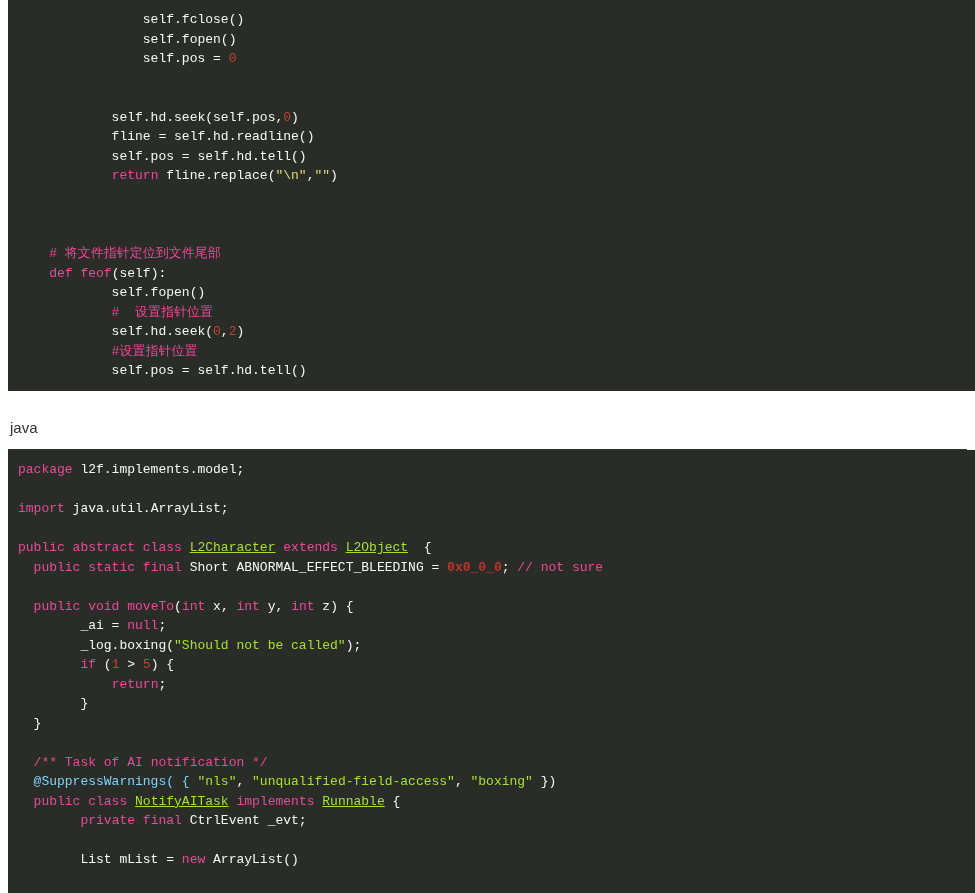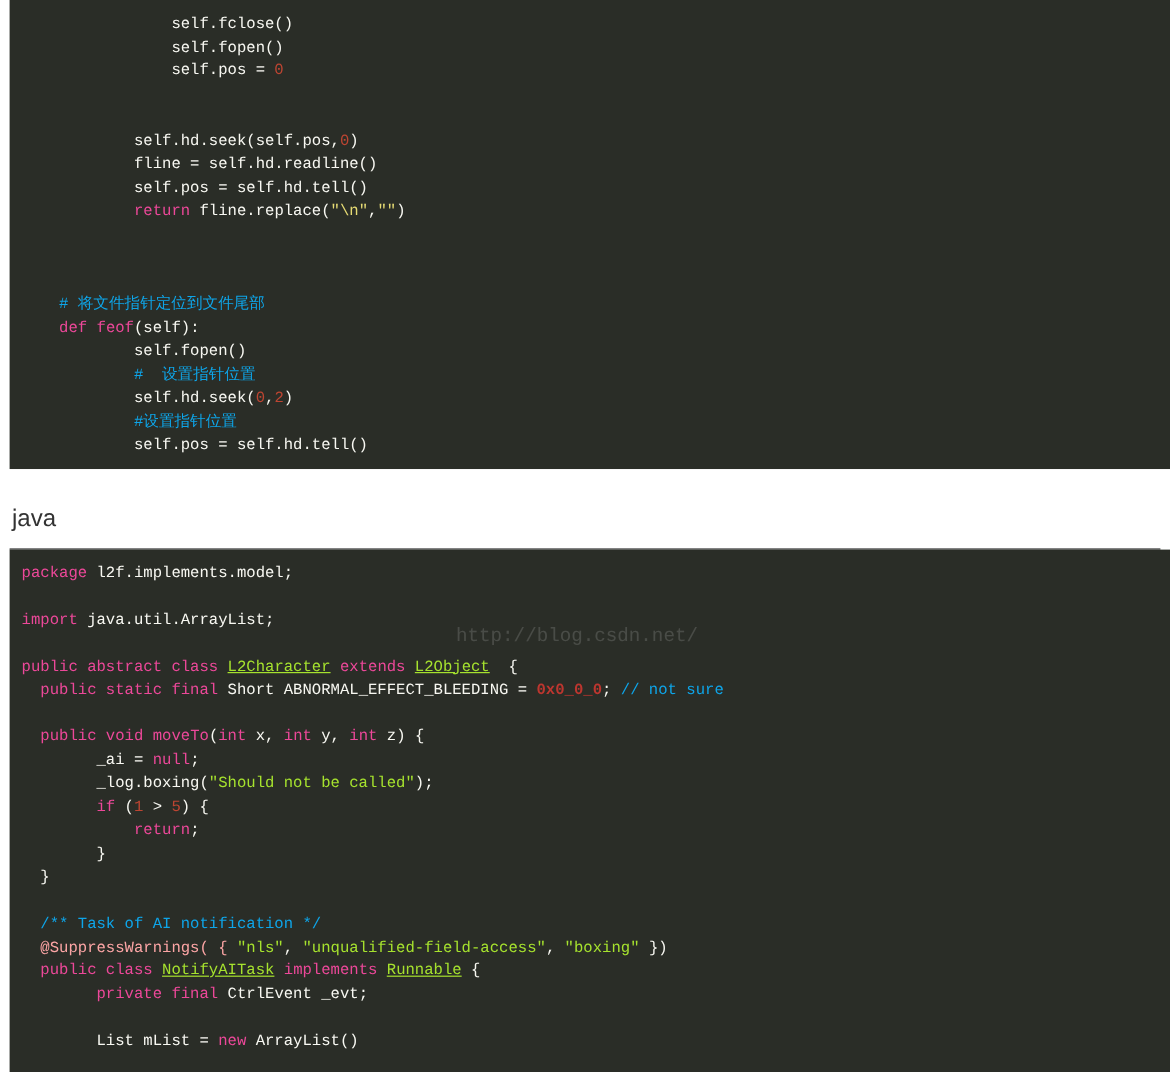--- a/index.html
+++ b/index.html
@@ -1,34 +1,34 @@
 <!DOCTYPE html>
 <html><head>
 <meta charset="utf-8">
 <style>
   * { margin: 0; padding: 0; box-sizing: border-box; }
   body { background: #ffffff; font-family: "Courier New", monospace; font-size: 13px; line-height: 1.5; }
   .code-block { background: #2a2d27; color: #f8f8f2; padding: 10px 10px 10px 10px; margin: 0 0 0 8px; overflow: auto; }
   .code-block pre { font-family: "Courier New", monospace; font-size: 13px; line-height: 1.5; white-space: pre; }
   .spacer { height: 20px; background: #ffffff; }
-  .label { font-family: Arial, sans-serif; font-size: 20px; padding: 6px 8px 10px 10px; color: #333; }
+  .label { font-family: Arial, sans-serif; font-size: 15px; padding: 6px 8px 10px 10px; color: #333; }
   .hr { border-top: 1px solid #333; margin: 0 8px; }
   .watermark-url { position: absolute; color: rgba(255,255,255,0.15); font-family: "Courier New", monospace; font-size: 16px; pointer-events: none; user-select: none; }
   .wm-wrap { position: relative; }
 
   
   .kw  { color: #ec4899; font-weight: normal; }
   .fn  { color: #ec4899; }                         
   .typ { color: #a6e22e; text-decoration: underline; }                         
   .str { color: #a6e22e; }                         
   .str2{ color: #e6db74; }                         
   .num { color: #bd4532; }                         
-  .cmt { color: #0ea5e9; }
+  .cmt { color: #ec4899; }
   .txt { color: #f8f8f2; }
-  .ann { color: #fca5a5; }                         
+  .ann { color: #7dd3fc; }                         
   .spec{ color: #bd362f; font-weight: bold; }
 
   .block2 { position: relative; }
 </style>
 </head>
 <body>
 
 <div class="code-block">
 <pre><span class="txt">                self.fclose()</span>
 <span class="txt">                self.fopen()</span>
@@ -49,21 +49,20 @@
 <span class="txt">            self.hd.seek(</span><span class="num">0</span><span class="txt">,</span><span class="num">2</span><span class="txt">)</span>
 <span class="cmt">            #设置指针位置</span>
 <span class="txt">            self.pos = self.hd.tell()</span></pre>
 </div>
 
 <div class="spacer"></div>
 <div class="label">java</div>
 <div class="hr"></div>
 
 <div class="wm-wrap block2">
-  <div class="watermark-url" style="top:60px; left:380px;">http://blog.csdn.net/</div>
 
   <div class="code-block">
 <pre><span class="kw">package</span><span class="txt"> l2f.implements.model;</span>
 
 <span class="kw">import</span><span class="txt"> java.util.ArrayList;</span>
 
 <span class="kw">public abstract class</span><span class="txt"> </span><span class="typ">L2Character</span><span class="txt"> </span><span class="kw">extends</span><span class="txt"> </span><span class="typ">L2Object</span><span class="txt">  {</span>
 <span class="txt">  </span><span class="kw">public static final</span><span class="txt"> Short ABNORMAL_EFFECT_BLEEDING = </span><span class="spec">0x0_0_0</span><span class="txt">; </span><span class="cmt">// not sure</span>
 
 <span class="txt">  </span><span class="kw">public void</span><span class="txt"> </span><span class="fn">moveTo</span><span class="txt">(</span><span class="kw">int</span><span class="txt"> x, </span><span class="kw">int</span><span class="txt"> y, </span><span class="kw">int</span><span class="txt"> z) {</span>

